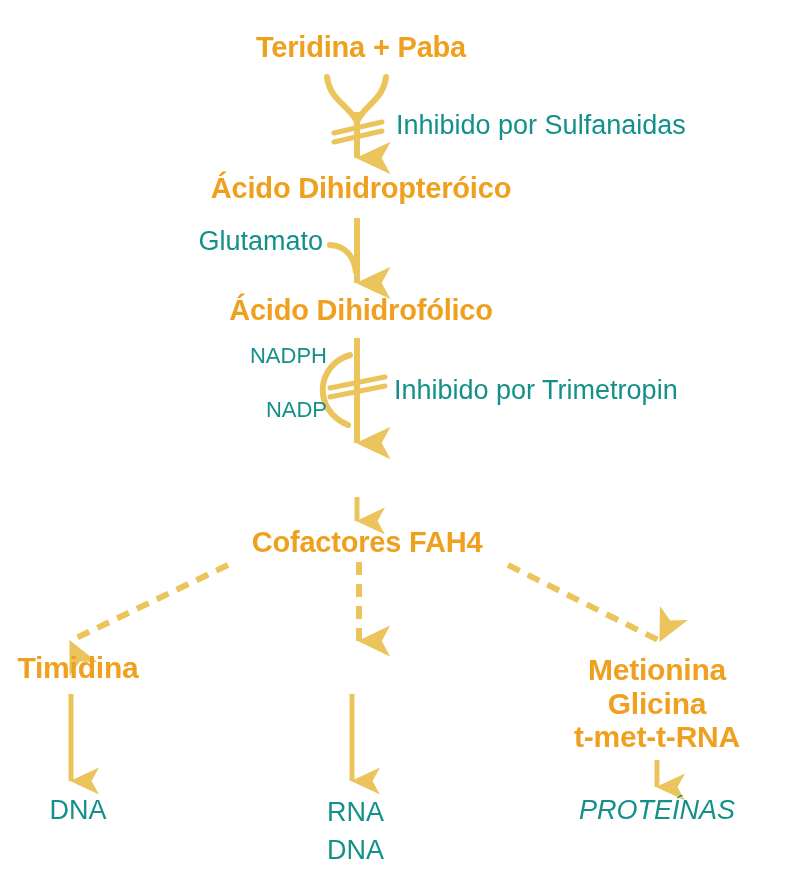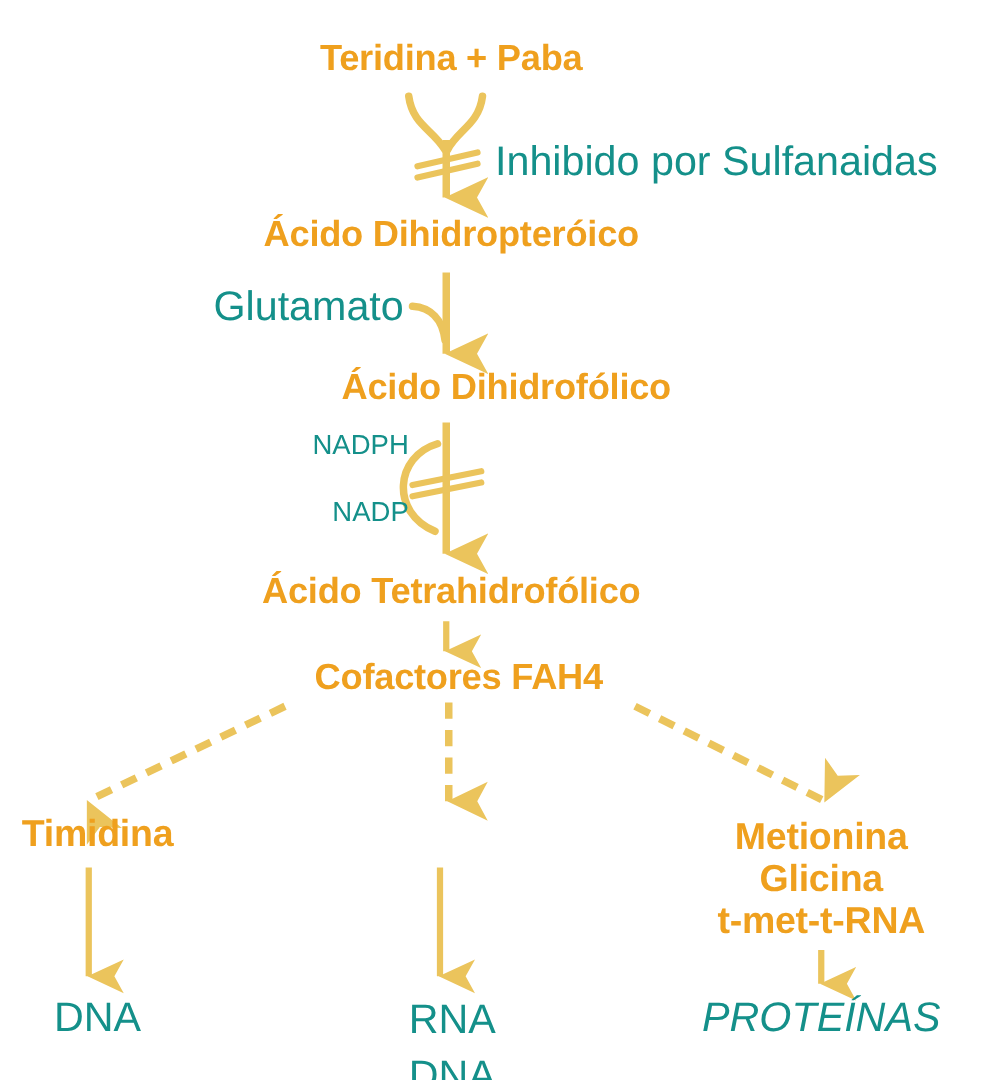--- a/index.html
+++ b/index.html
@@ -38,21 +38,21 @@
     font-size: 29px;
     letter-spacing: -0.2px;
   }
   .metabolite.big {
     font-size: 30px;
   }
   
   .cofactor {
     color: #14908A;
     font-weight: normal;
-    font-size: 33px;
+    font-size: 27px;
     letter-spacing: 0px;
   }
   .cofactor.small {
     font-size: 22px;
   }
   .ctr {
     transform: translateX(-50%);
     text-align: center;
   }
   .rgt {
@@ -142,28 +142,28 @@
   </svg>
 
   <div class="node metabolite ctr" style="left:361px; top:33px;">Teridina + Paba</div>
 
   <div class="node cofactor lft" style="left:396px; top:112px;">Inhibido por Sulfanaidas</div>
 
   <div class="node metabolite ctr" style="left:361px; top:174px;">Ácido Dihidropteróico</div>
 
   <div class="node cofactor rgt" style="left:323px; top:228px;">Glutamato</div>
 
-  <div class="node metabolite ctr" style="left:361px; top:296px;margin-left:44px;">Ácido Dihidrofólico</div>
+  <div class="node metabolite ctr" style="left:361px; top:296px;">Ácido Dihidrofólico</div>
 
   <div class="node cofactor small rgt" style="left:327px; top:345px;">NADPH</div>
 
   <div class="node cofactor small rgt" style="left:327px; top:399px;">NADP</div>
 
+  <div class="node cofactor lft" style="left:394px; top:377px;">Inhibido por Trimetropin</div>
 
-  <div class="node metabolite ctr" style="left:361px; top:459px;">Ácido Tetrahidrofólico</div>
 
   <div class="node metabolite ctr" style="left:367px; top:528px;">Cofactores FAH4</div>
 
   <div class="node metabolite big ctr" style="left:78px; top:653px;">Timidina</div>
 
 
   <div class="node metabolite big ctr multiline" style="left:657px; top:653px;">
     <div>Metionina</div>
     <div>Glicina</div>
     <div>t-met-t-RNA</div>

